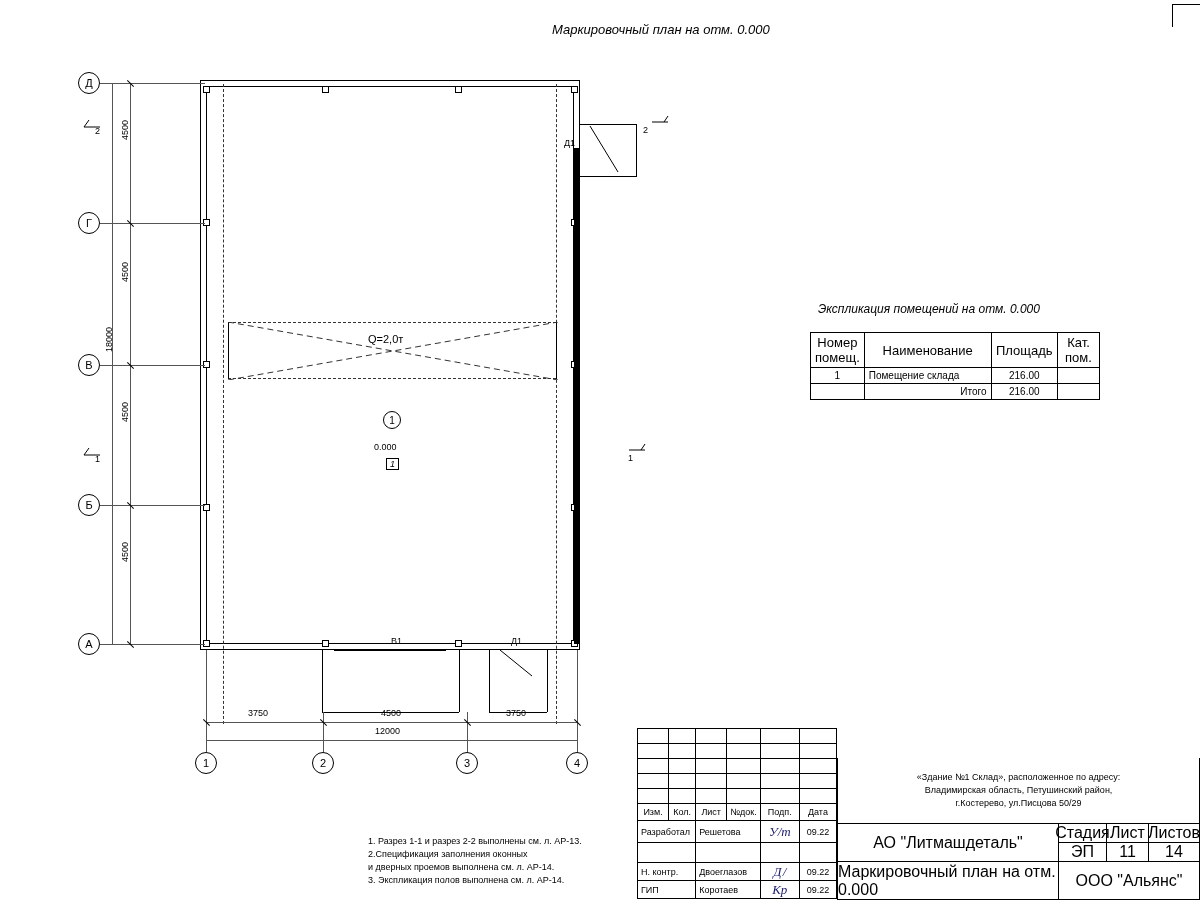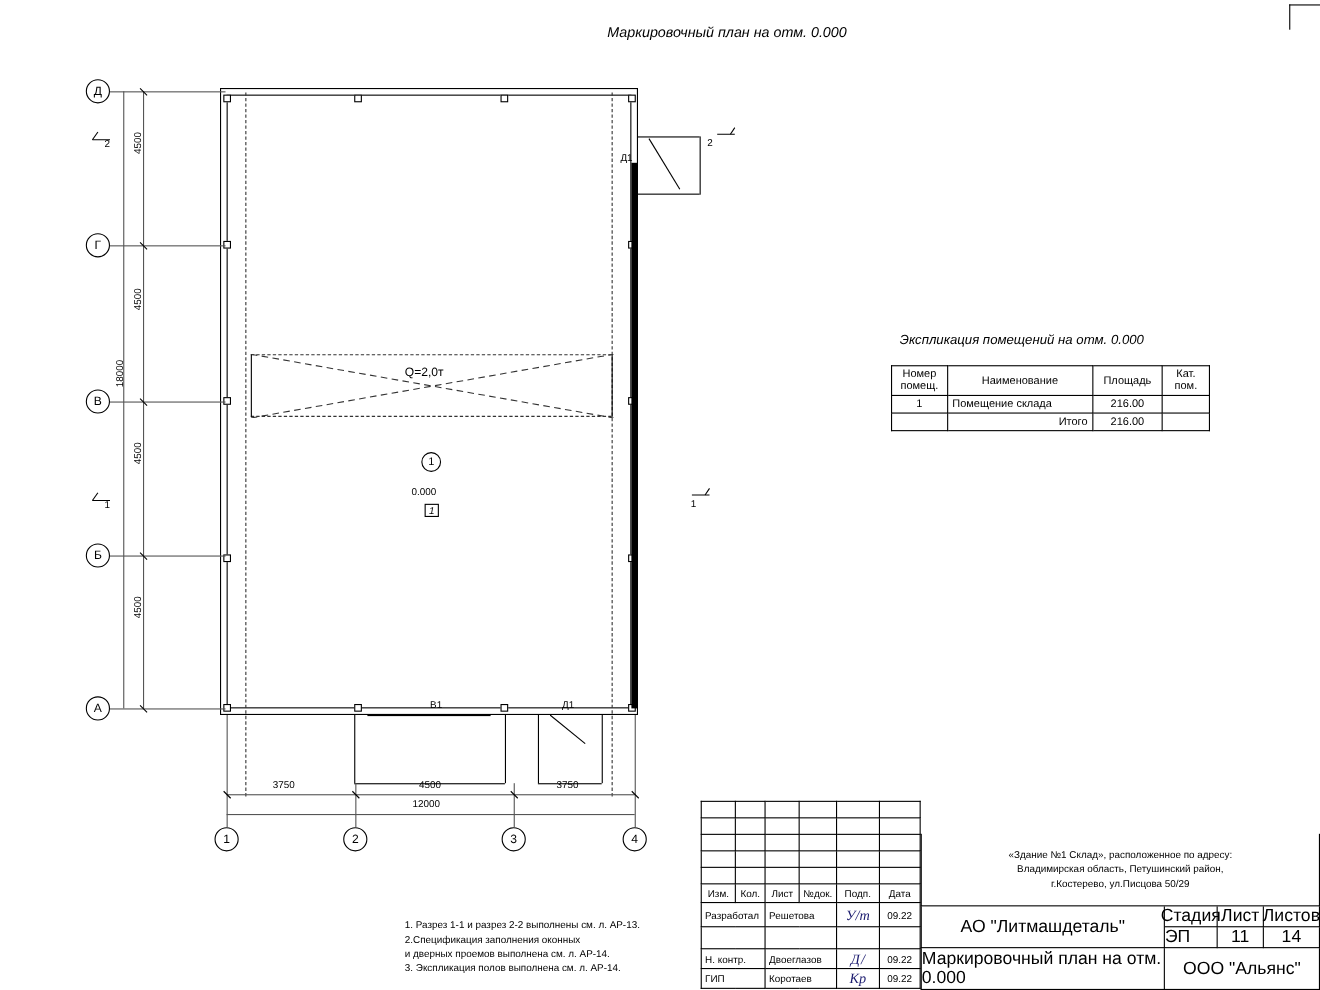--- a/index.html
+++ b/index.html
@@ -117,21 +117,21 @@
     border-collapse: collapse;
     font-size: 10px;
   }
   table.expl td, table.expl th {
     border: 1px solid #000;
     padding: 2px 4px;
     font-weight: normal;
     text-align: center;
     vertical-align: middle;
   }
-  table.expl th { font-size: 10px; }
+  table.expl th { font-size: 13px; }
   table.expl td.left { text-align: left; }
   table.expl td.right { text-align: right; }
 
   
   .stamp {
     position: absolute;
     border-collapse: collapse;
     font-size: 9px;
   }
   .stamp td {
@@ -441,21 +441,21 @@
     <div class="abs" style="left:422px; top:96px; width:48px; height:19px; border:1px solid #000; border-top:none; border-left:none; box-sizing:border-box; display:flex; align-items:center; justify-content:center;">
       <span>Стадия</span>
     </div>
     <div class="abs" style="left:470px; top:96px; width:42px; height:19px; border:1px solid #000; border-top:none; border-left:none; box-sizing:border-box; display:flex; align-items:center; justify-content:center;">
       <span>Лист</span>
     </div>
     <div class="abs" style="left:512px; top:96px; width:51px; height:19px; border:1px solid #000; border-top:none; border-left:none; box-sizing:border-box; display:flex; align-items:center; justify-content:center;">
       <span>Листов</span>
     </div>
 
-    <div class="abs" style="left:422px; top:115px; width:48px; height:19px; border:1px solid #000; border-top:none; border-left:none; box-sizing:border-box; display:flex; align-items:center; ">
+    <div class="abs" style="left:422px; top:115px; width:48px; height:19px; border:1px solid #000; border-top:none; border-left:none; box-sizing:border-box; display:flex; align-items:center; justify-content:center;">
       <span>ЭП</span>
     </div>
     <div class="abs" style="left:470px; top:115px; width:42px; height:19px; border:1px solid #000; border-top:none; border-left:none; box-sizing:border-box; display:flex; align-items:flex-end; justify-content:center;">
       <span>11</span>
     </div>
     <div class="abs" style="left:512px; top:115px; width:51px; height:19px; border:1px solid #000; border-top:none; border-left:none; box-sizing:border-box; display:flex; align-items:center; justify-content:center;">
       <span>14</span>
     </div>
 
     <div class="abs" style="left:422px; top:134px; width:141px; height:38px; border:1px solid #000; border-top:none; border-left:none; box-sizing:border-box; display:flex; align-items:center; justify-content:center;">

